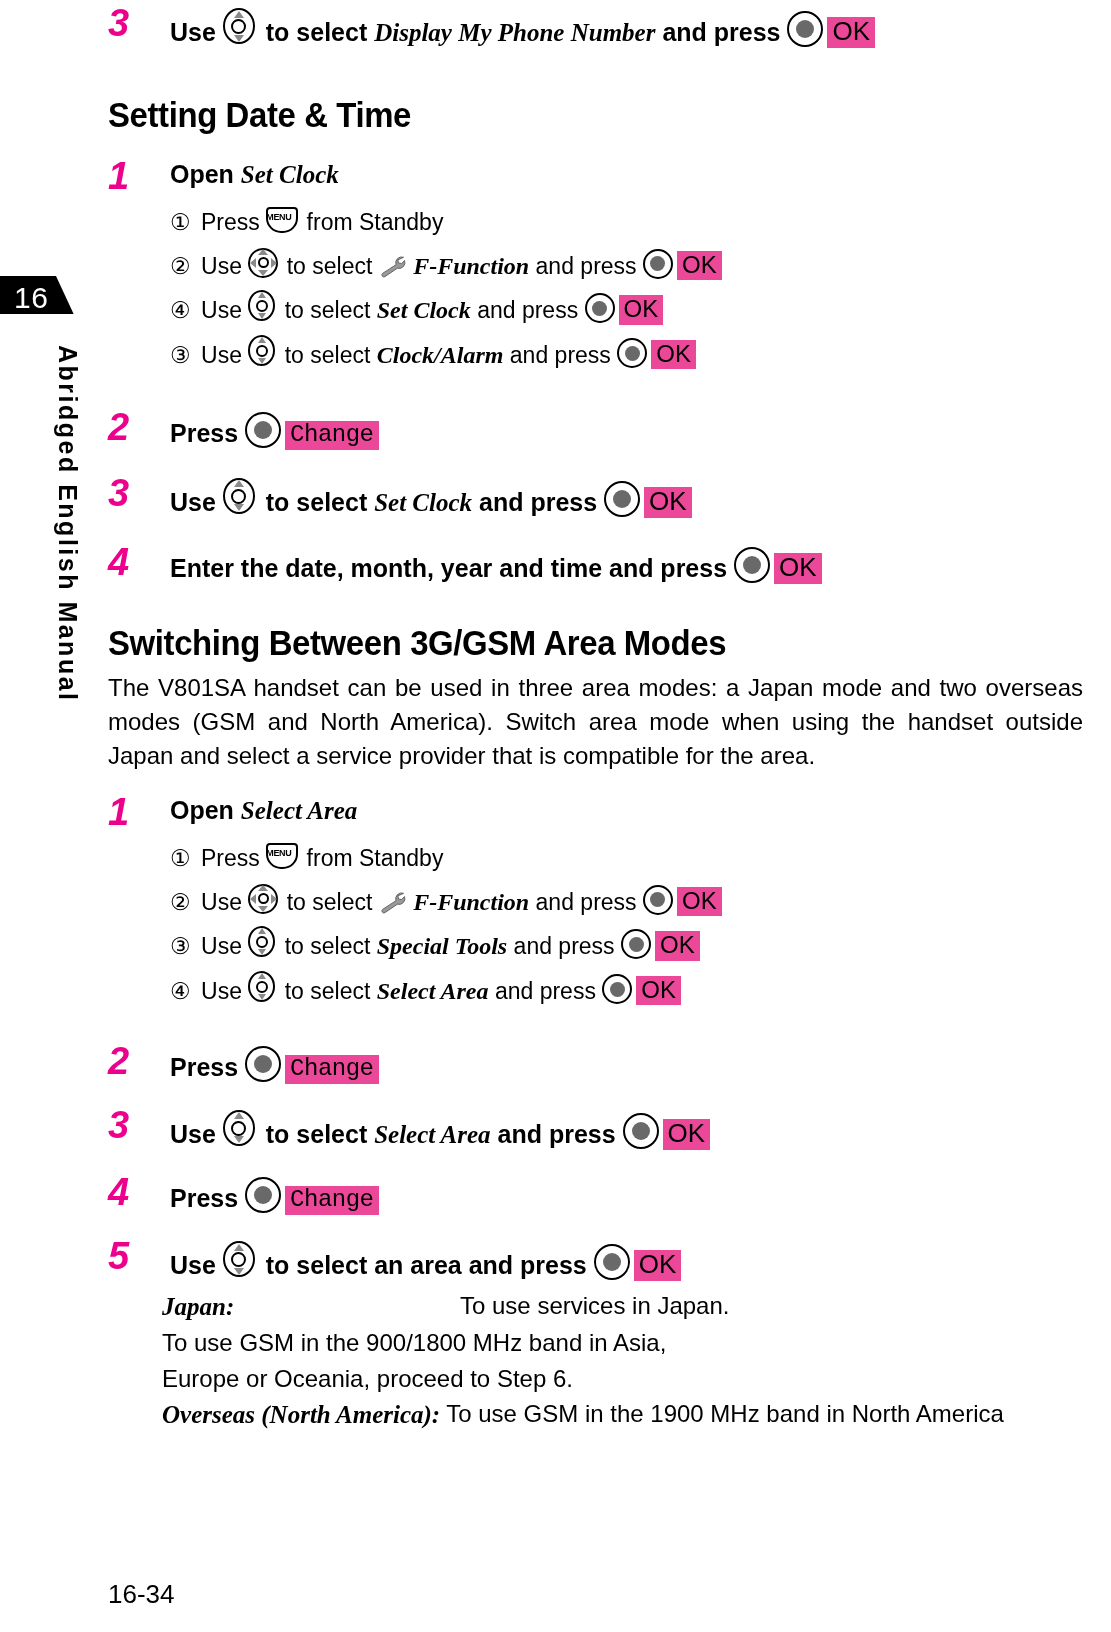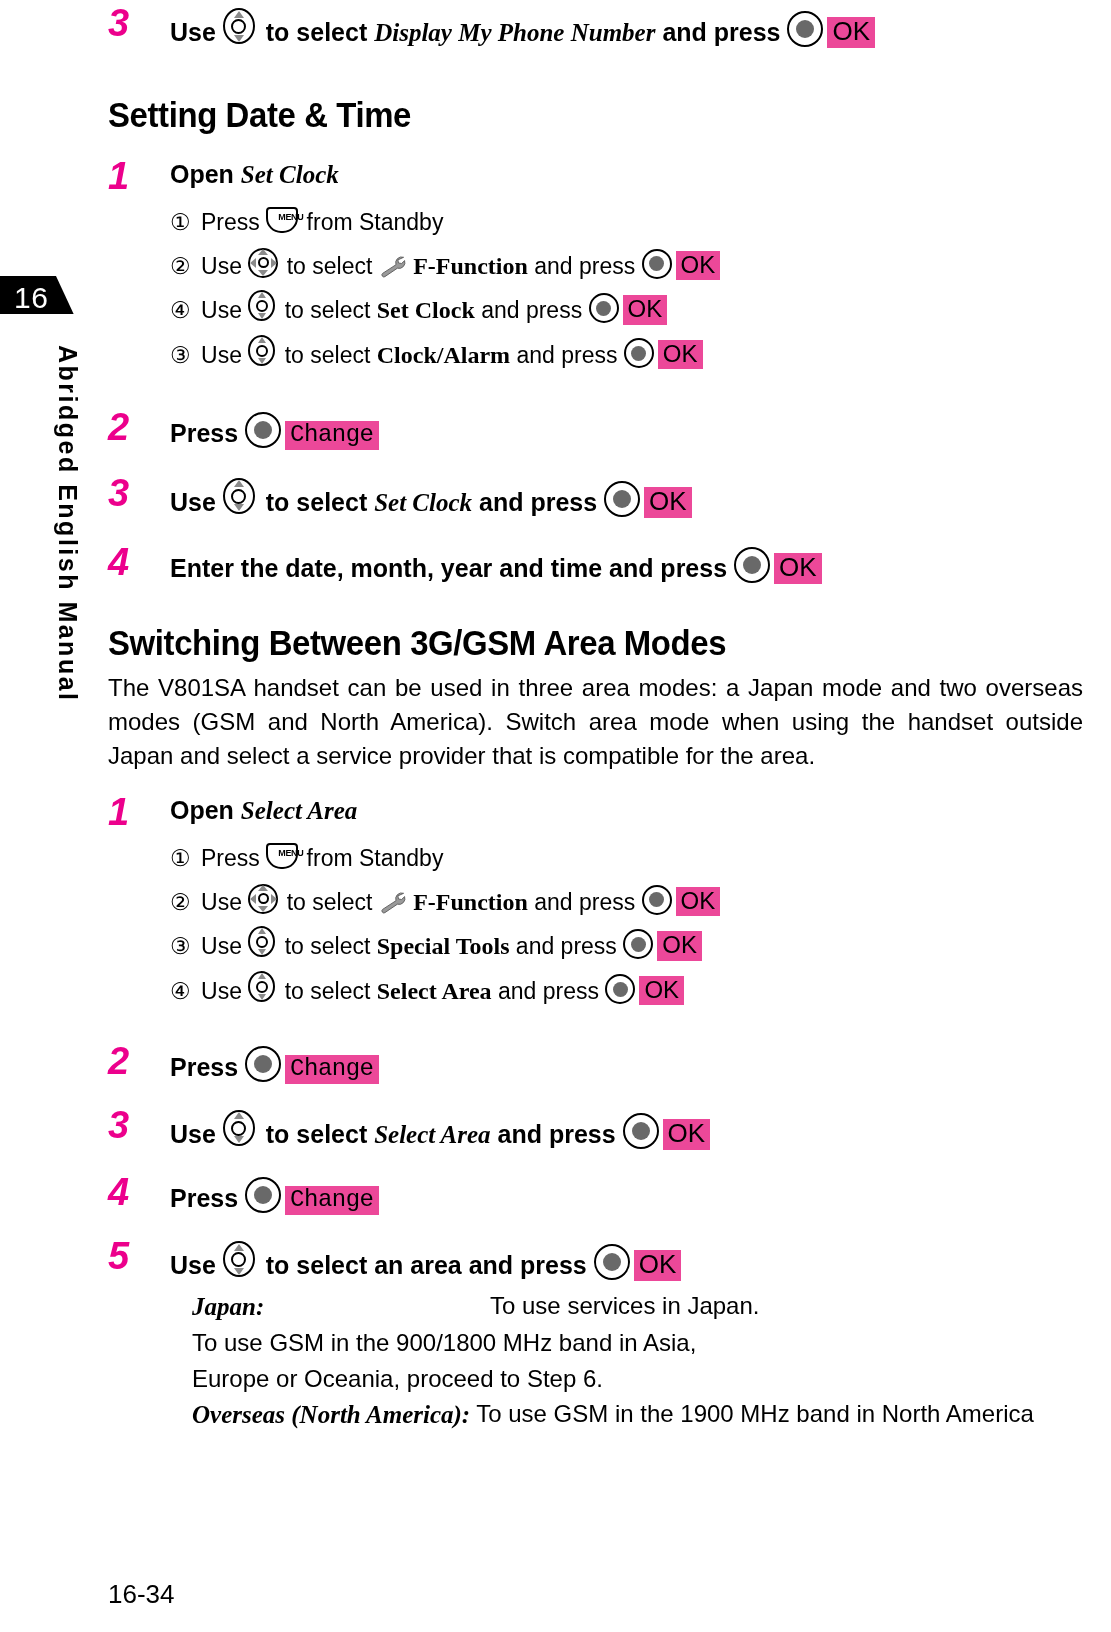--- a/index.html
+++ b/index.html
@@ -105,20 +105,21 @@
     margin-left: 62px;
     font-size: 23px;
     font-weight: normal;
     line-height: 1.86;
   }
   .substep {
     white-space: nowrap;
   }
   .substep .it {
     font-family: "Liberation Serif", serif;
+    font-style: italic;
     font-weight: bold;
     font-size: 24px;
   }
   .cnum {
     font-size: 23px;
     margin-right: 4px;
   }
 
   
   p.body-text {
@@ -272,21 +273,20 @@
   }
   .key-menu .lbl {
     position: absolute;
     left: 0; top: 2px;
     width: 14px;
     text-align: left;
     font-size: 9px;
     font-weight: bold;
     letter-spacing: -0.3px;
     font-family: "Liberation Sans", sans-serif;
-    margin-left: 12px;
   }
 
   
   .icon-wrench {
     display: inline-block;
     width: 28px;
     height: 24px;
     vertical-align: -4px;
     position: relative;
   }
@@ -308,21 +308,21 @@
   .badge-ok.sm { font-size: 24px; }
   .badge-change {
     font-family: "Liberation Mono", monospace;
     font-weight: normal;
     font-size: 24px;
     letter-spacing: -0.5px;
   }
 
   
   .deflist {
-    margin-left: 84px;
+    margin-left: 54px;
     margin-top: 6px;
   }
   .defrow {
     display: flex;
     align-items: flex-start;
     font-size: 24px;
     line-height: 1.48;
   }
   .defterm {
     font-family: "Liberation Serif", serif;

